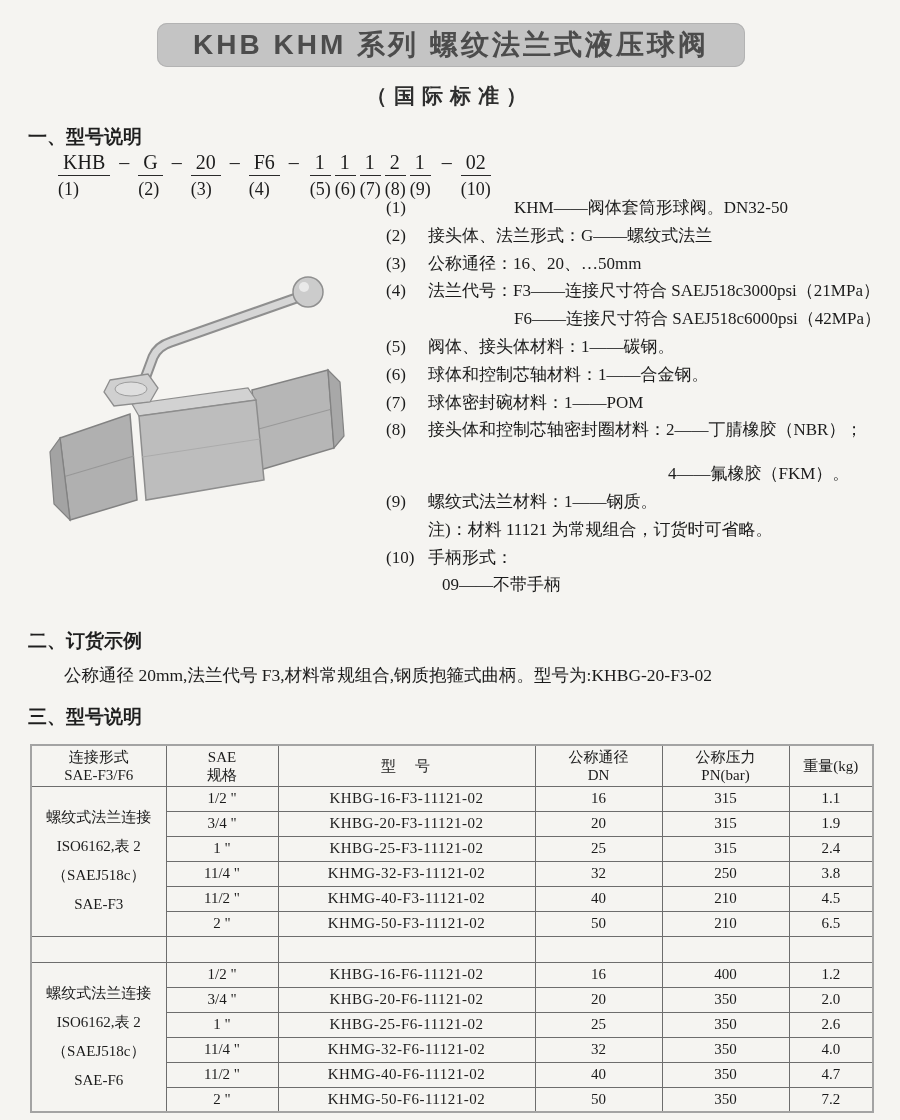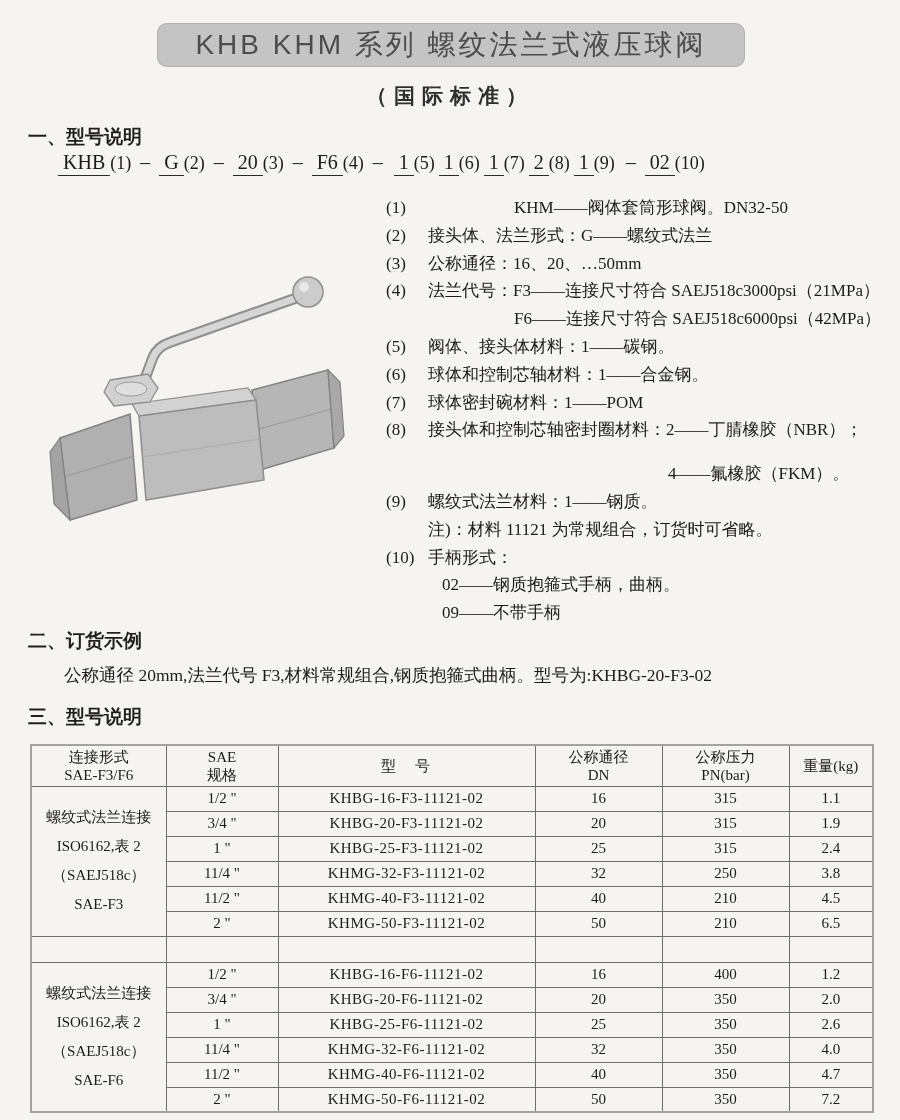--- a/index.html
+++ b/index.html
@@ -14,21 +14,21 @@
   
   .banner {
     position:absolute; left:157px; top:23px; width:588px; height:44px;
     background:#c4c4c4;
     border-radius:10px;
     box-shadow:0 0 0 1px #b3b3b3 inset;
     display:flex; align-items:center; justify-content:center;
   }
   .banner-title {
     font-family:"Liberation Sans", sans-serif;
-    font-weight:normal; font-size:28px; letter-spacing:3px; color:#4c4c4c;
+    font-weight:bold; font-size:28px; letter-spacing:3px; color:#4c4c4c;
     white-space:nowrap;
   }
   .subtitle {
     position:absolute; left:0; top:82px; width:100%;
     text-align:center;
     font-family:"Liberation Sans", sans-serif;
     font-weight:bold; font-size:21px; letter-spacing:7px; color:#2e2e2e;
   }
   
   .sec-heading {
@@ -39,21 +39,21 @@
   }
   #h-model { left:28px; top:124px; }
   #h-order { left:28px; top:628px; }
   #h-std   { left:28px; top:704px; }
   
   .code-row {
     position:absolute; left:58px; top:150px;
     display:flex; align-items:flex-start;
     font-size:20px;
   }
-  .seg { display:inline-flex; align-items:stretch; }
+  .seg { display:inline-flex; flex-direction:column; align-items:stretch; }
   .seg .top {
     font-size:20px; line-height:24px; padding:0 5px 1px;
     border-bottom:1.6px solid #2a2a2a;
   }
   .seg .bot { font-size:18px; line-height:22px; padding-top:2px; }
   .code-dash {
     font-size:20px; line-height:24px; margin:0 9px; color:#1b1b1b;
   }
   .seg.tight { margin:0 2px; }
   
@@ -238,21 +238,20 @@
     <span class="note-num">(9)</span>
     <div class="note-body">
       <div>螺纹式法兰材料：1——钢质。</div>
       <div>注)：材料 11121 为常规组合，订货时可省略。</div>
     </div>
   </div>
   <div class="note">
     <span class="note-num">(10)</span>
     <div class="note-body">
       <div>手柄形式：</div>
-      <div class="ind-c">02——钢质抱箍式手柄，曲柄。</div>
       <div class="ind-c">09——不带手柄</div>
     </div>
   </div>
 </div>
 
 <div class="sec-heading" id="h-order">二、订货示例</div>
 <div class="order-text">公称通径 20mm,法兰代号 F3,材料常规组合,钢质抱箍式曲柄。型号为:KHBG-20-F3-02</div>
 
 <div class="sec-heading" id="h-std">三、型号说明</div>
 

